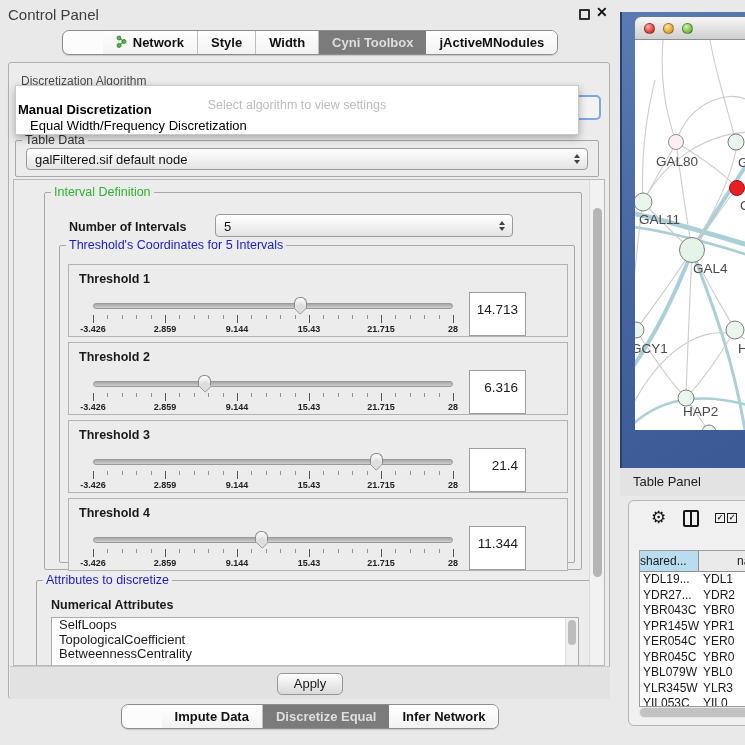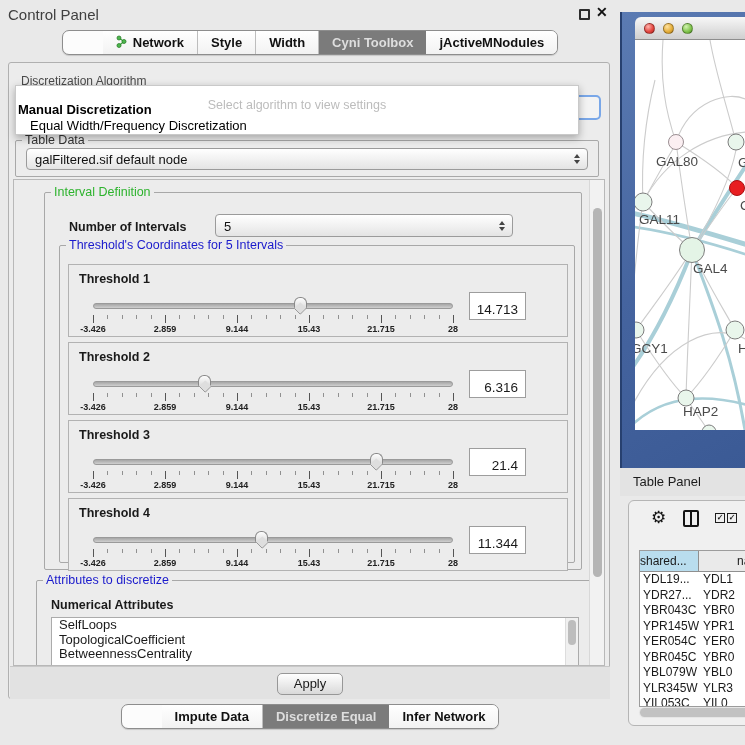--- a/index.html
+++ b/index.html
@@ -76,21 +76,21 @@
   .thumb { position:absolute; top:-7px; width:13px; height:11px; border:1px solid #898989; border-bottom:none;
            border-radius:6px 6px 1px 1px; background:linear-gradient(#fdfdfd,#dcdcdc); }
   .thumb::after { content:''; position:absolute; top:5.5px; left:1.6px; width:7.6px; height:7.6px;
            background:#dedede; border:1px solid #898989; border-top:none; border-left:none;
            transform:rotate(45deg); border-radius:1px; }
   .ticks { position:absolute; left:24px; top:50px; width:360px; height:9px; }
   .tick { position:absolute; top:0; width:1px; height:4px; background:#909090; }
   .tick.major { height:8px; background:#555; }
   .tick-labels { position:absolute; left:24px; top:59px; width:360px; height:10px; }
   .tick-labels span { position:absolute; transform:translateX(-50%); font-size:9px; font-weight:bold; color:#222; white-space:nowrap; }
-  .t-value { left:400px; top:27px; width:57px; height:28px; background:#fff; border:1px solid #9d9d9d;
+  .t-value { left:400px; top:27px; width:57px; height:44px; background:#fff; border:1px solid #9d9d9d;
              font-size:13.5px; text-align:right; padding-right:7px; line-height:34px; }
 
   .attr-group { left:22px; top:400px; width:558px; height:270px; }
   .attr-header { left:14px; top:17px; font-size:12.5px; font-weight:bold; }
   .attr-list { left:14px; top:36px; width:528px; height:228px; background:#ffffff; border:1px solid #ababab; overflow:hidden; }
   .attr-item { padding-left:7px; font-size:13px; line-height:14.5px; }
   .list-scroll { position:absolute; right:0; top:0; width:13px; height:100%; background:#f0f0f0; border-left:1px solid #ddd; }
   .list-scroll .thumb-v2 { position:absolute; left:2px; top:2px; width:8px; height:25px; background:#bdbdbd; border-radius:4px; }
 
   .apply-row { left:1px; top:603px; width:600px; height:33px; background:#e2e2e2; border-top:1px solid #c8c8c8;

